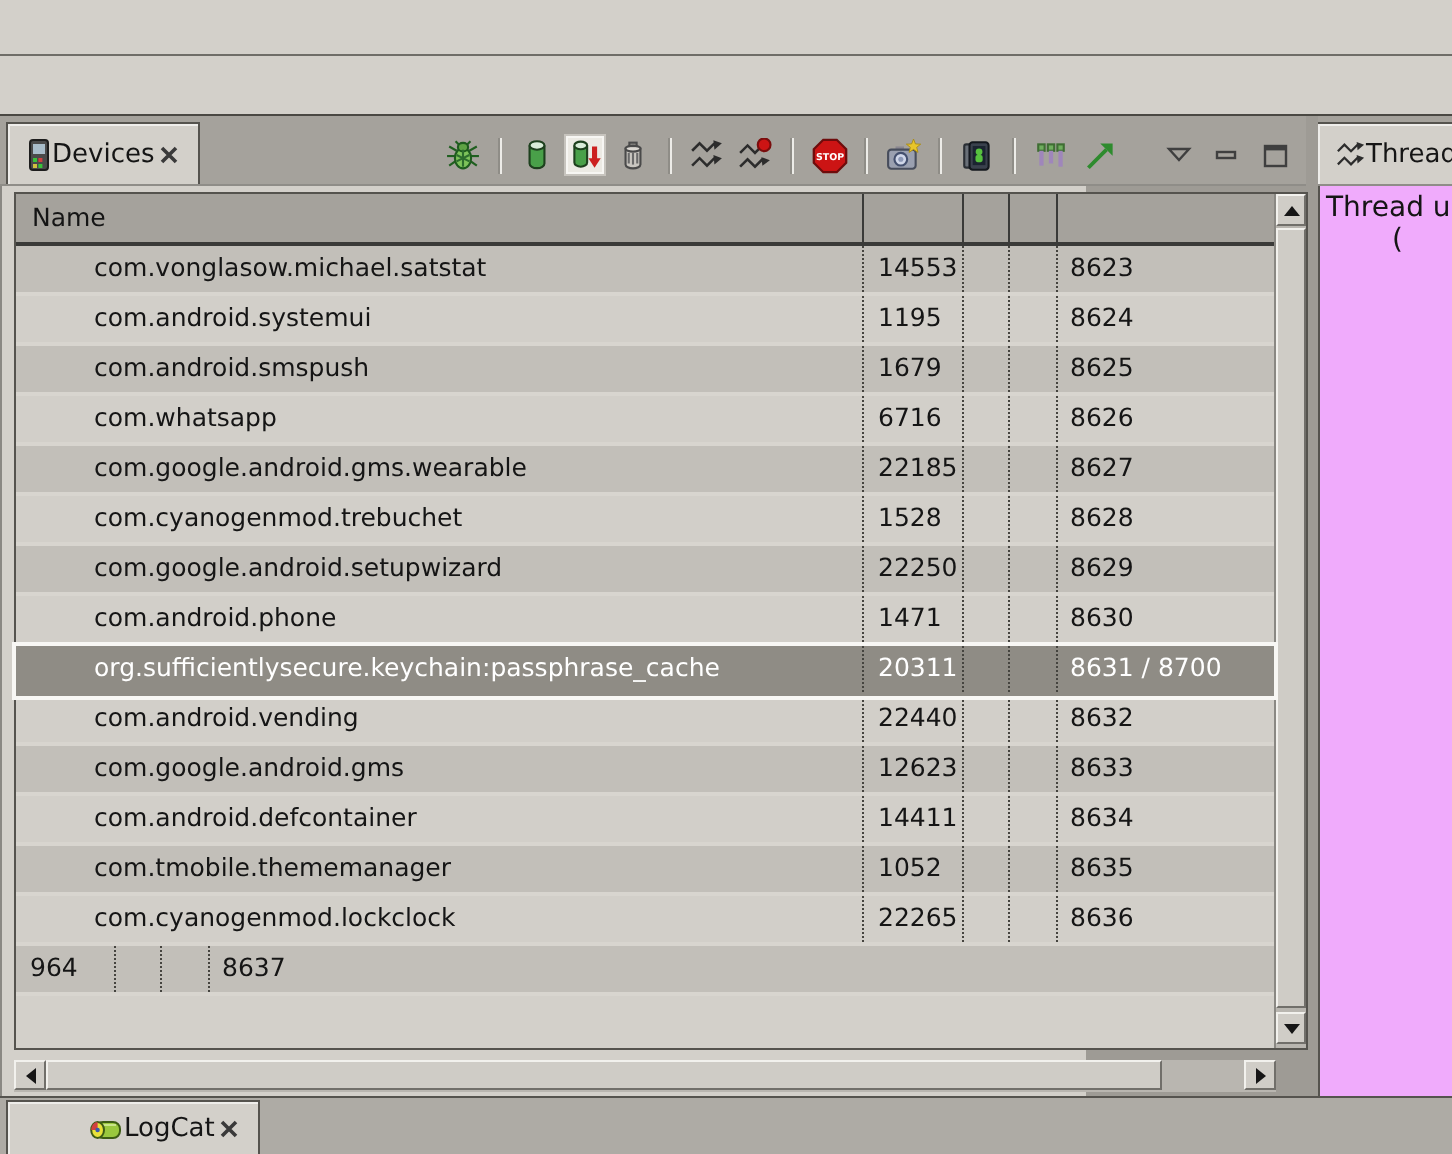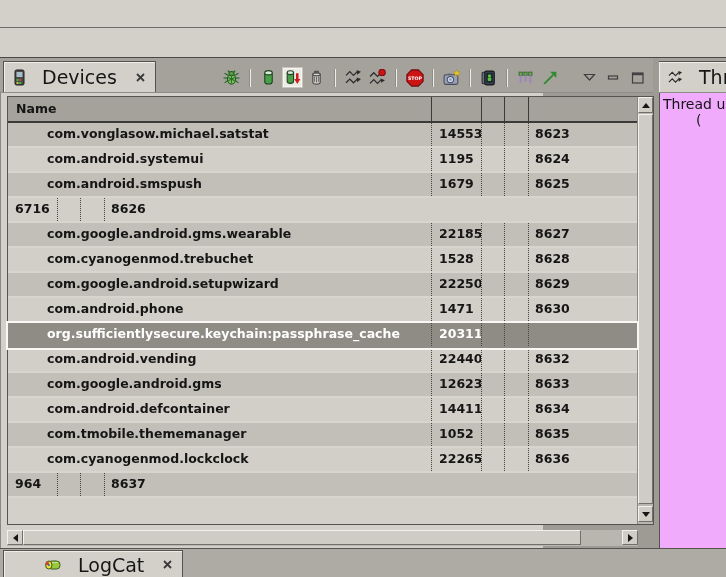--- a/index.html
+++ b/index.html
@@ -26,40 +26,40 @@
     position:absolute; top:57px; left:0; right:0; bottom:0;
     background:#9e9b95; border-top:1px solid #4a4843;
   }
   .left-panel { position:absolute; left:0; top:0; width:653px; height:490px; }
   .right-panel { position:absolute; left:659px; top:0; right:0; height:490px; overflow:hidden; }
   .tabstrip {
     position:relative; height:35px; background:#a5a29c;
     display:flex; align-items:flex-end; border-bottom:1px solid #8f8d88;
   }
   .tab {
-    height:31px; margin-left:3px; display:flex; align-items:center; gap:16px;
+    height:31px; margin-left:3px; display:flex; align-items:center; gap:0;
     background:#d3d0ca; padding:0 9px;
     border:1px solid #55534e; border-bottom:none;
     box-shadow:inset 1px 1px 0 #eeedea;
-    white-space:nowrap; font-size:19px;
+    white-space:nowrap; font-size:13px;
   }
   .tab .close { margin-left:2px; display:flex; }
   
   .toolbar {
     margin-left:auto; display:flex; align-items:center; gap:5px;
     padding-right:6px; padding-bottom:5px;
   }
   .tbtn { display:flex; align-items:center; justify-content:center; width:19px; height:19px; }
   .tbtn.boxed { background:#eceae4; border:1px solid #f7f6f3; box-shadow:0 0 0 1px #c7c4be; }
   .tsep { width:0; height:18px; border-left:1px solid #8f8d87; border-right:1px solid #edece8; margin:0 3px; }
   .tbtn.gap { margin-left:16px; }
   
   .view-body {
     position:absolute; top:35px; left:0; width:543px; height:455px;
-    background:#d3d0ca; border-left:1px solid #8a8883;font-weight:bold;
+    background:#d3d0ca; border-left:1px solid #8a8883;
   }
   .dtable {
     position:absolute; left:6px; top:3px; width:647px; height:429px;
     border:1px solid #55534e; background:#d3d0ca;
   }
   .thead { position:absolute; top:0; left:0; right:0; height:26px; display:flex;
     background:#a5a29c; border-bottom:2px solid #3a3a38; }
   .thead .hcell {
     font-size:12.5px; line-height:23px; padding-left:8px;
     border-right:1px solid #3a3a38; overflow:hidden; white-space:nowrap;
@@ -318,20 +318,21 @@
                 <div class="cell c-port">8624</div>
               </div>
               <div class="trow r-dark">
                 <div class="cell c-name">com.android.smspush</div>
                 <div class="cell c-pid">1679</div>
                 <div class="cell c-3"></div>
                 <div class="cell c-4"></div>
                 <div class="cell c-port">8625</div>
               </div>
               <div class="trow r-light">
+                <div class="cell c-name">com.whatsapp</div>
                 <div class="cell c-pid">6716</div>
                 <div class="cell c-3"></div>
                 <div class="cell c-4"></div>
                 <div class="cell c-port">8626</div>
               </div>
               <div class="trow r-dark">
                 <div class="cell c-name">com.google.android.gms.wearable</div>
                 <div class="cell c-pid">22185</div>
                 <div class="cell c-3"></div>
                 <div class="cell c-4"></div>
@@ -356,20 +357,21 @@
                 <div class="cell c-pid">1471</div>
                 <div class="cell c-3"></div>
                 <div class="cell c-4"></div>
                 <div class="cell c-port">8630</div>
               </div>
               <div class="trow r-dark selected">
                 <div class="cell c-name">org.sufficientlysecure.keychain:passphrase_cache</div>
                 <div class="cell c-pid">20311</div>
                 <div class="cell c-3"></div>
                 <div class="cell c-4"></div>
+                <div class="cell c-port">8631 / 8700</div>
               </div>
               <div class="trow r-light">
                 <div class="cell c-name">com.android.vending</div>
                 <div class="cell c-pid">22440</div>
                 <div class="cell c-3"></div>
                 <div class="cell c-4"></div>
                 <div class="cell c-port">8632</div>
               </div>
               <div class="trow r-dark">
                 <div class="cell c-name">com.google.android.gms</div>

